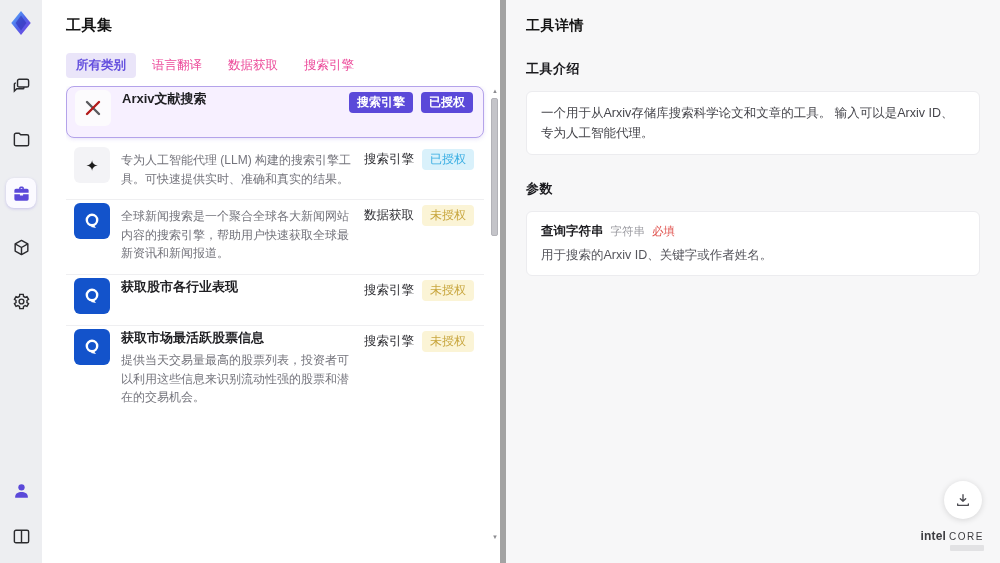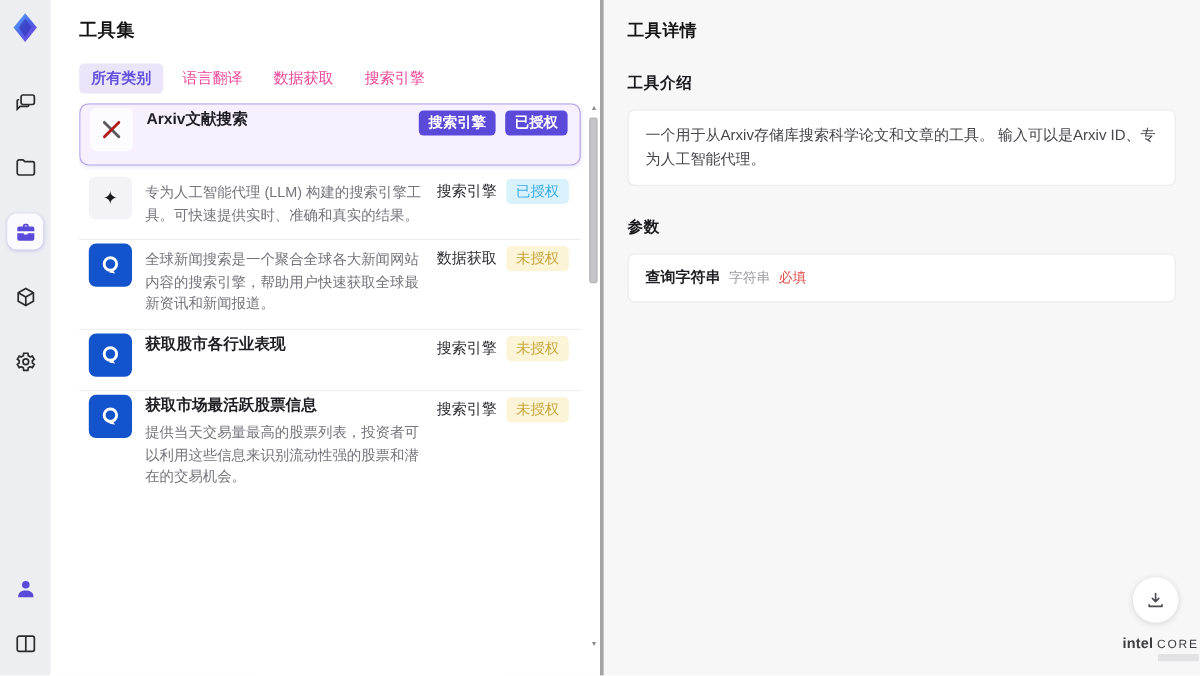--- a/index.html
+++ b/index.html
@@ -49,39 +49,39 @@
 
   
   .scrollbar { position:absolute; right:0; top:0; bottom:0; width:10px; }
   .sb-arrow { position:absolute; left:2px; width:6px; font-size:6px; color:#8b8b90; line-height:6px; }
   .sb-arrow.up { top:2px; }
   .sb-arrow.down { bottom:6px; }
   .sb-thumb { position:absolute; left:1px; top:12px; width:7px; height:138px;
               background:#c4c4c9; border-radius:2px; border:1px solid #b2b2b8; }
 
   
-  .detail-panel { flex:1; background:#f7f7f8; border-left:3px solid #a3a3a3;
+  .detail-panel { flex:1; background:#f7f7f8; border-left:6px solid #a3a3a3;
                   padding:17px 20px; position:relative; }
   .detail-title { font-size:14px; font-weight:bold; color:#141414; letter-spacing:.5px; }
   .section-heading { font-size:13px; font-weight:bold; color:#1a1a1e; margin-top:25px; letter-spacing:.5px; }
   .info-box { background:#fff; border:1px solid #ececef; border-radius:6px;
               margin-top:13px; padding:11px 14px; }
   .intro-text { font-size:12.5px; color:#46464c; line-height:1.6; }
   .param-head { display:flex; align-items:baseline; gap:7px; }
   .param-name { font-size:12.5px; font-weight:bold; color:#1e1e22; }
   .param-type { font-size:11.5px; color:#9a9aa0; }
   .param-required { font-size:11.5px; color:#e0524e; }
   .param-desc { font-size:12.5px; color:#55555c; margin-top:7px; }
 
   
   .fab { position:absolute; right:18px; bottom:44px; width:38px; height:38px; border-radius:50%;
          background:#fff; box-shadow:0 1px 6px rgba(0,0,0,.14); display:flex; align-items:center;
          justify-content:center; cursor:pointer; color:#4a4a50; }
   .fab svg { width:16px; height:16px; }
-  .intel-mark { position:absolute; right:1px; bottom:12px; text-align:center; color:#3c3c40; }
+  .intel-mark { position:absolute; right:16px; bottom:12px; text-align:center; color:#3c3c40; }
   .intel-line { font-size:12px; display:flex; align-items:baseline; gap:3px; }
   .intel-word { font-weight:bold; letter-spacing:.2px; }
   .core-word { font-size:10px; letter-spacing:1.5px; }
   .intel-sub { height:6px; width:34px; margin:2px 0 0 auto; background:#d8d8dc; border-radius:1px; opacity:.7; }
 </style>
 </head>
 <body>
 
 <div class="app">
 
@@ -252,20 +252,21 @@
       <div class="intro-text">一个用于从Arxiv存储库搜索科学论文和文章的工具。 输入可以是Arxiv ID、专为人工智能代理。</div>
     </div>
 
     <div class="section-heading">参数</div>
     <div class="info-box">
       <div class="param-head">
         <span class="param-name">查询字符串</span>
         <span class="param-type">字符串</span>
         <span class="param-required">必填</span>
       </div>
+      <div class="param-desc">用于搜索的Arxiv ID、关键字或作者姓名。</div>
     </div>
 
     <div class="fab">
       <svg viewBox="0 0 24 24" fill="none" stroke="currentColor" stroke-width="2" stroke-linecap="round" stroke-linejoin="round">
         <path d="M12 4v10M8 10l4 4 4-4"></path>
           <path d="M4 18v2h16v-2"></path>
       </svg>
     </div>
 
     <div class="intel-mark">

